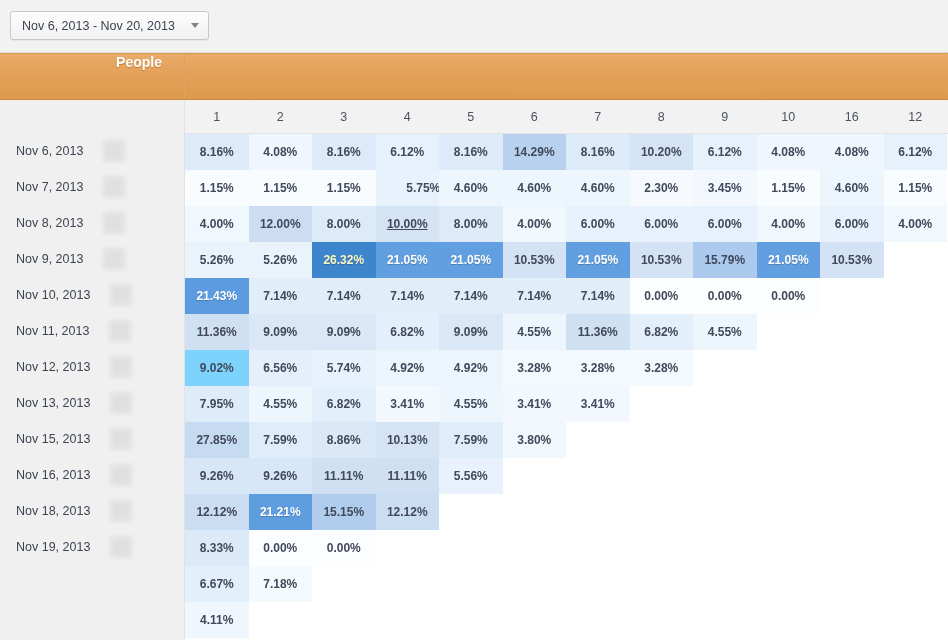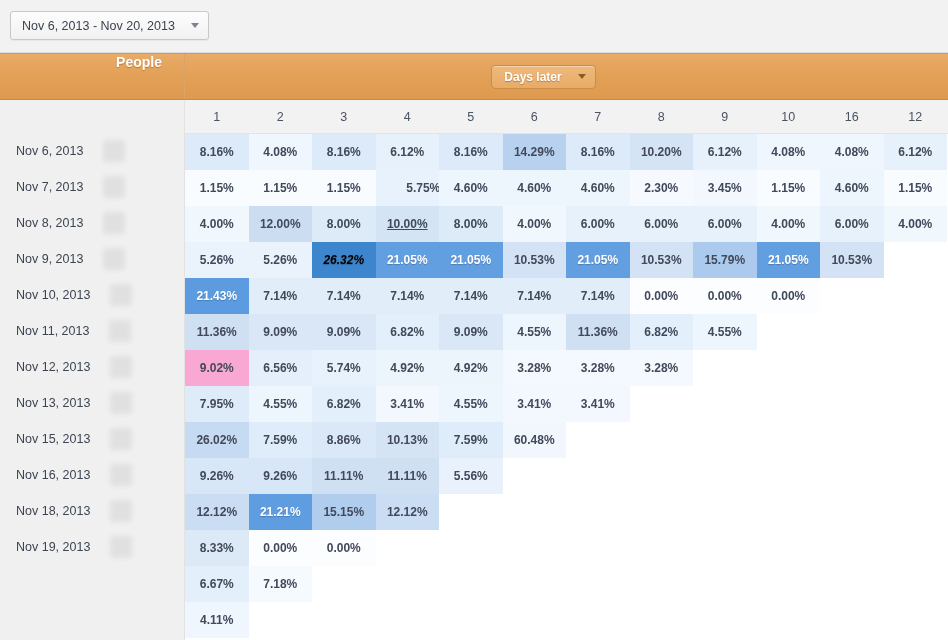--- a/index.html
+++ b/index.html
@@ -201,26 +201,20 @@
 <div class="toolbar">
   <div class="date-picker">
     <span class="date-picker-label">Nov 6, 2013 - Nov 20, 2013</span>
     <span class="caret-dark"></span>
   </div>
 </div>
 
 <div class="orange-band">
   <div class="orange-left">
     <span class="people-title">People</span>
-  </div>
-  <div class="orange-right">
-    <div class="days-later-btn">
-      <span class="days-later-label">Days later</span>
-      <span class="caret-white"></span>
-    </div>
   </div>
 </div>
 
 <div class="grid">
   <div class="grid-left">
     <div class="colhead-spacer"></div>
     <div id="row-labels">
         <div class="row-label">
           <span class="date-text">Nov 6, 2013</span>
           <span class="people-blur"></span>
@@ -325,21 +319,21 @@
           <div class="cell" style="background: rgb(231, 241, 251);">6.00%</div>
           <div class="cell" style="background: rgb(231, 241, 251);">6.00%</div>
           <div class="cell" style="background: rgb(231, 241, 251);">6.00%</div>
           <div class="cell" style="background: rgb(240, 247, 253);">4.00%</div>
           <div class="cell" style="background: rgb(231, 241, 251);">6.00%</div>
           <div class="cell" style="background: rgb(240, 247, 253);">4.00%</div>
         </div>
         <div class="row">
           <div class="cell" style="background: rgb(234, 243, 252);">5.26%</div>
           <div class="cell" style="background: rgb(234, 243, 252);">5.26%</div>
-          <div class="cell" style="background: rgb(61, 133, 204); color: #000000; text-shadow: rgba(0, 0, 0, 0.22) 0px 1px 1px; font-style: italic;">26.32%</div>
+          <div class="cell" style="background: rgb(61, 133, 204); color: #fef9c3; text-shadow: rgba(0, 0, 0, 0.22) 0px 1px 1px;">26.32%</div>
           <div class="cell" style="background: rgb(98, 159, 225); color: rgb(255, 255, 255); text-shadow: rgba(0, 0, 0, 0.22) 0px 1px 1px;">21.05%</div>
           <div class="cell" style="background: rgb(98, 159, 225); color: rgb(255, 255, 255); text-shadow: rgba(0, 0, 0, 0.22) 0px 1px 1px;">21.05%</div>
           <div class="cell" style="background: rgb(211, 226, 244);">10.53%</div>
           <div class="cell" style="background: rgb(98, 159, 225); color: rgb(255, 255, 255); text-shadow: rgba(0, 0, 0, 0.22) 0px 1px 1px;">21.05%</div>
           <div class="cell" style="background: rgb(211, 226, 244);">10.53%</div>
           <div class="cell" style="background: rgb(171, 202, 237);">15.79%</div>
           <div class="cell" style="background: rgb(98, 159, 225); color: rgb(255, 255, 255); text-shadow: rgba(0, 0, 0, 0.22) 0px 1px 1px;">21.05%</div>
           <div class="cell" style="background: rgb(211, 226, 244);">10.53%</div>
           <div class="cell empty"></div>
         </div>
@@ -365,21 +359,21 @@
           <div class="cell" style="background: rgb(217, 231, 247);">9.09%</div>
           <div class="cell" style="background: rgb(237, 245, 253);">4.55%</div>
           <div class="cell" style="background: rgb(207, 224, 243);">11.36%</div>
           <div class="cell" style="background: rgb(227, 239, 251);">6.82%</div>
           <div class="cell" style="background: rgb(237, 245, 253);">4.55%</div>
           <div class="cell empty"></div>
           <div class="cell empty"></div>
           <div class="cell empty"></div>
         </div>
         <div class="row">
-          <div class="cell" style="background: #f9a8d4; text-align: right;">9.02%</div>
+          <div class="cell" style="background: #7dd3fc; text-align: right;">9.02%</div>
           <div class="cell" style="background: rgb(228, 239, 251);">6.56%</div>
           <div class="cell" style="background: rgb(232, 242, 252);">5.74%</div>
           <div class="cell" style="background: rgb(236, 244, 252);">4.92%</div>
           <div class="cell" style="background: rgb(236, 244, 252);">4.92%</div>
           <div class="cell" style="background: rgb(243, 249, 254);">3.28%</div>
           <div class="cell" style="background: rgb(243, 249, 254);">3.28%</div>
           <div class="cell" style="background: rgb(243, 249, 254);">3.28%</div>
           <div class="cell empty"></div>
           <div class="cell empty"></div>
           <div class="cell empty"></div>
@@ -393,26 +387,26 @@
           <div class="cell" style="background: rgb(237, 245, 253);">4.55%</div>
           <div class="cell" style="background: rgb(243, 248, 254);">3.41%</div>
           <div class="cell" style="background: rgb(243, 248, 254);">3.41%</div>
           <div class="cell empty"></div>
           <div class="cell empty"></div>
           <div class="cell empty"></div>
           <div class="cell empty"></div>
           <div class="cell empty"></div>
         </div>
         <div class="row">
-          <div class="cell" style="background: rgb(198, 218, 241);">26.02%</div>
+          <div class="cell" style="background: rgb(198, 218, 241);">27.85%</div>
           <div class="cell" style="background: rgb(223, 236, 250);">7.59%</div>
           <div class="cell" style="background: rgb(218, 232, 247);">8.86%</div>
           <div class="cell" style="background: rgb(212, 228, 245);">10.13%</div>
           <div class="cell" style="background: rgb(223, 236, 250);">7.59%</div>
-          <div class="cell" style="background: rgb(241, 247, 253);">60.48%</div>
+          <div class="cell" style="background: rgb(241, 247, 253);">3.80%</div>
           <div class="cell empty"></div>
           <div class="cell empty"></div>
           <div class="cell empty"></div>
           <div class="cell empty"></div>
           <div class="cell empty"></div>
           <div class="cell empty"></div>
         </div>
         <div class="row">
           <div class="cell" style="background: rgb(216, 231, 247);">9.26%</div>
           <div class="cell" style="background: rgb(216, 231, 247);">9.26%</div>

